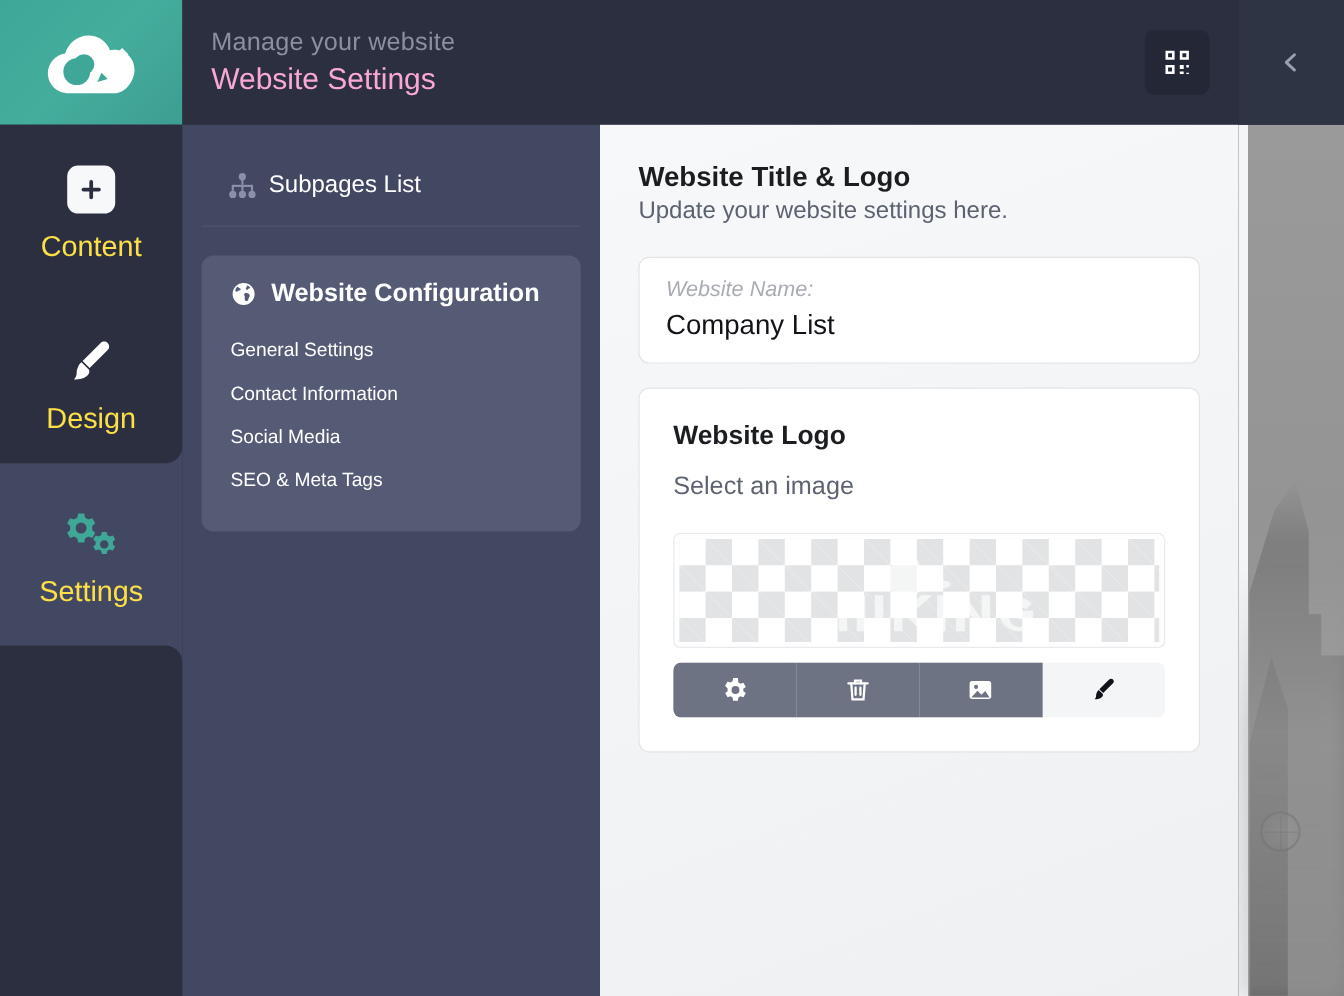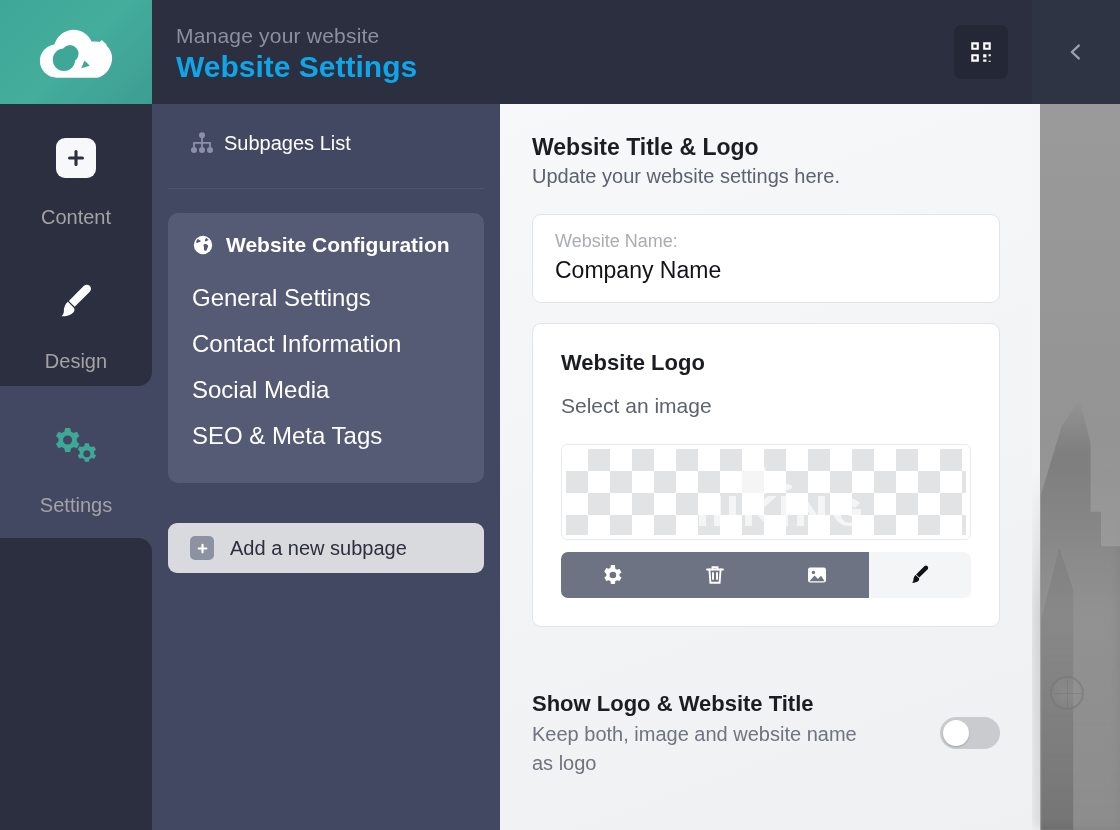--- a/index.html
+++ b/index.html
@@ -72,21 +72,21 @@
   }
   .brand svg { width: 86px; height: 62px; }
 
   .titlebar {
     position: absolute; left: 152px; top: 0; width: 880px; height: 104px;
     background: #2b2f3f;
     display: flex; align-items: center; padding: 0 24px 0 24px;
   }
   .titlebar .tgroup { flex: 1; }
   .kicker { color: #8b90a0; font-size: 21px; line-height: 27px; letter-spacing: .2px; }
-  .ptitle { color: #0ea5e9; font-size: 30px; font-weight: bold; line-height: 31px; margin-top: 2px; }
+  .ptitle { color: #f9a8d4; font-size: 25px; font-weight: normal; line-height: 31px; margin-top: 2px; }
   .qr-btn {
     width: 54px; height: 54px; border-radius: 8px; background: #232736;
     display: flex; align-items: center; justify-content: center; border: none; cursor: pointer;
   }
   .qr-btn svg { width: 26px; height: 26px; }
 
   
   .rail {
     position: absolute; left: 0; top: 104px; width: 152px; height: 726px;
     background: #434862;
@@ -97,55 +97,55 @@
   }
   .rail-dark-bot {
     position: absolute; left: 0; top: 434px; width: 152px; height: 292px;
     background: #2b2f3f; border-top-right-radius: 14px;
   }
   .rail-item {
     position: absolute; left: 0; width: 152px;
     display: flex; flex-direction: column; align-items: center; cursor: pointer;
   }
   .rail-item .ri-icon { height: 56px; display: flex; align-items: center; justify-content: center; }
-  .rail-item .ri-label { color: #a3a3a3; font-size: 20px; margin-top: 20px; }
+  .rail-item .ri-label { color: #fde047; font-size: 24px; margin-top: 6px; }
   .ri-content { top: 26px; }
   .ri-design  { top: 170px; }
   .ri-settings{ top: 314px; }
   .plus-box {
     width: 40px; height: 40px; border-radius: 9px; background: #f7f8fa;
     display: flex; align-items: center; justify-content: center;
   }
   .plus-box svg { width: 22px; height: 22px; }
 
   
   .navpanel {
     position: absolute; left: 152px; top: 104px; width: 348px; height: 726px;
     background: #434862;
   }
   .nav-row {
     position: relative; margin: 0 16px; height: 46px; border-radius: 8px;
-    display: flex; align-items: center; padding-left: 22px; cursor: pointer;
+    display: flex; align-items: flex-end; padding-left: 22px; cursor: pointer;
   }
   .nav-row .nr-icon { width: 34px; display: flex; align-items: center; }
   .nav-row .nr-label { color: #ffffff; font-size: 20px; }
   .nav-row.first { margin-top: 16px; }
   .nav-row.active { background: #646a87; }
   .nav-row.active .arrow {
     position: absolute; right: -17px; top: 0; width: 18px; height: 46px;
   }
   .nav-sep { margin: 22px 16px 0 16px; height: 1px; background: #4f5470; }
 
   .config-card {
     margin: 24px 16px 0 16px; background: #555a75; border-radius: 10px;
     padding: 20px 24px 24px 24px;
   }
   .config-head { display: flex; align-items: center; gap: 12px; margin-bottom: 18px; }
   .config-head .ch-label { color: #fff; font-size: 21px; font-weight: bold; }
-  .config-link { color: #ffffff; font-size: 24px; padding: 9px 0; cursor: pointer; }
+  .config-link { color: #ffffff; font-size: 16px; padding: 9px 0; cursor: pointer; }
 
   .addsub {
     margin: 40px 16px 0 16px; height: 50px; background: #d8dade; border-radius: 9px;
     display: flex; align-items: center; padding-left: 22px; gap: 16px; cursor: pointer;
   }
   .addsub .as-box {
     width: 24px; height: 24px; border-radius: 5px; background: #8d92a3;
     display: flex; align-items: center; justify-content: center;
   }
   .addsub .as-box svg { width: 13px; height: 13px; }
@@ -157,21 +157,21 @@
     background: linear-gradient(160deg,#f7f8f9 0%,#eef0f2 100%);
     padding: 28px 32px 0 32px; overflow: hidden;
   }
   .sec-title { font-size: 23px; font-weight: bold; color: #1b1d21; line-height: 30px; }
   .sec-sub   { font-size: 20px; color: #5c6270; line-height: 27px; margin-top: 1px; }
 
   .field-card {
     margin-top: 24px; background: #ffffff; border: 1px solid #e2e4e8;
     border-radius: 9px; padding: 14px 22px 16px 22px;
   }
-  .field-label { font-size: 18px; color: #a9acb3; line-height: 25px; }
+  .field-label { font-size: 18px; color: #a9acb3; line-height: 25px; font-style: italic; }
   .field-value { font-size: 23px; color: #111318; line-height: 31px; margin-top: 1px; }
 
   .logo-card {
     margin-top: 20px; background: #ffffff; border: 1px solid #e2e4e8;
     border-radius: 9px; padding: 24px 28px 28px 28px;
   }
   .logo-title { font-size: 22px; font-weight: bold; color: #1b1d21; line-height: 30px; }
   .logo-sub   { font-size: 21px; color: #5c6270; line-height: 29px; margin-top: 13px; }
 
   .checker-wrap {
@@ -331,39 +331,30 @@
           <path fill="#555a75" d="M13.4 11.1c1.4-.3 3 .1 3.9 1.3.6.8.2 1.9-.3 2.6-.6 1-.5 2.3-1.4 3.1-.9.7-2.2.1-2.5-.9-.3-1.2.3-2.5-.3-3.6-.4-.8-.4-1.9.6-2.5z"></path>
         </svg>
         <span class="ch-label">Website Configuration</span>
       </div>
       <div class="config-link">General Settings</div>
       <div class="config-link">Contact Information</div>
       <div class="config-link">Social Media</div>
       <div class="config-link">SEO &amp; Meta Tags</div>
     </div>
 
-    <div class="addsub">
-      <span class="as-box">
-        <svg viewBox="0 0 24 24" fill="none" stroke="#ffffff" stroke-width="4" stroke-linecap="round">
-          <line x1="12" y1="5" x2="12" y2="19"></line>
-            <line x1="5" y1="12" x2="19" y2="12"></line>
-        </svg>
-      </span>
-      <span class="as-label">Add a new subpage</span>
-    </div>
   </div>
 
   <div class="content">
 
     <div class="sec-title">Website Title &amp; Logo</div>
     <div class="sec-sub">Update your website settings here.</div>
 
     <div class="field-card">
       <div class="field-label">Website Name:</div>
-      <div class="field-value" placeholder="Website Name">Company Name</div>
+      <div class="field-value" placeholder="Website Name">Company List</div>
     </div>
 
     <div class="logo-card">
       <div class="logo-title">Website Logo</div>
       <div class="logo-sub">Select an image</div>
 
       <div class="checker-wrap">
         <div class="checker"></div>
         <svg class="watermark" viewBox="0 0 210 80">
           <path fill="#ffffff" d="M58 38c6-5 12-12 20-16 5-3 10-6 16-5 3 .5 4 3 7 4 4 1 8-1 12 1 4 2 5 7 9 9 3 1.5 7 .5 9 3 1 1.5-1 3-2.5 3.5-5 2-10-1-15 0-6 1-10 6-16 7-7 1-13-3-19-5-7-2-14-1-20-1.5z"></path>
@@ -407,24 +398,15 @@
         </button>
         <button class="tb-btn light">
           <svg viewBox="0 0 24 24">
             <path fill="#111318" d="M19.5 3.2c.9.9.9 2.3 0 3.2l-8.2 8.2-3.2-3.2 8.2-8.2c.9-.9 2.3-.9 3.2 0z"></path>
             <path fill="#111318" d="M7.6 11.9l3.2 3.2c.6.6.5 1.7-.3 2.6-1.3 1.5-3.7 2.1-6.4 2.1.9-1 1.3-1.8 1.3-3 0-2 1-4.1 2.2-4.9z"></path>
           </svg>
         </button>
       </div>
     </div>
 
-    <div class="toggle-row">
-      <div class="tr-text">
-        <div class="tr-title">Show Logo &amp; Website Title</div>
-        <div class="tr-sub">Keep both, image and website name as logo</div>
-      </div>
-      <div class="switch">
-        <div class="knob"></div>
-      </div>
-    </div>
 
   </div>
 </div>
 
 </body></html>

